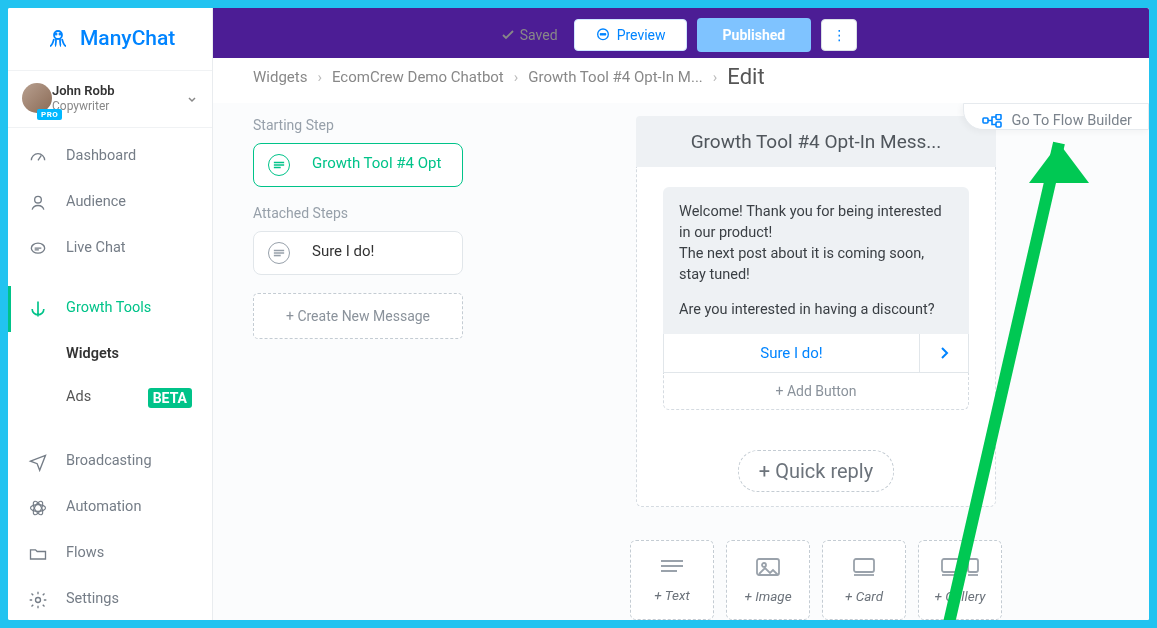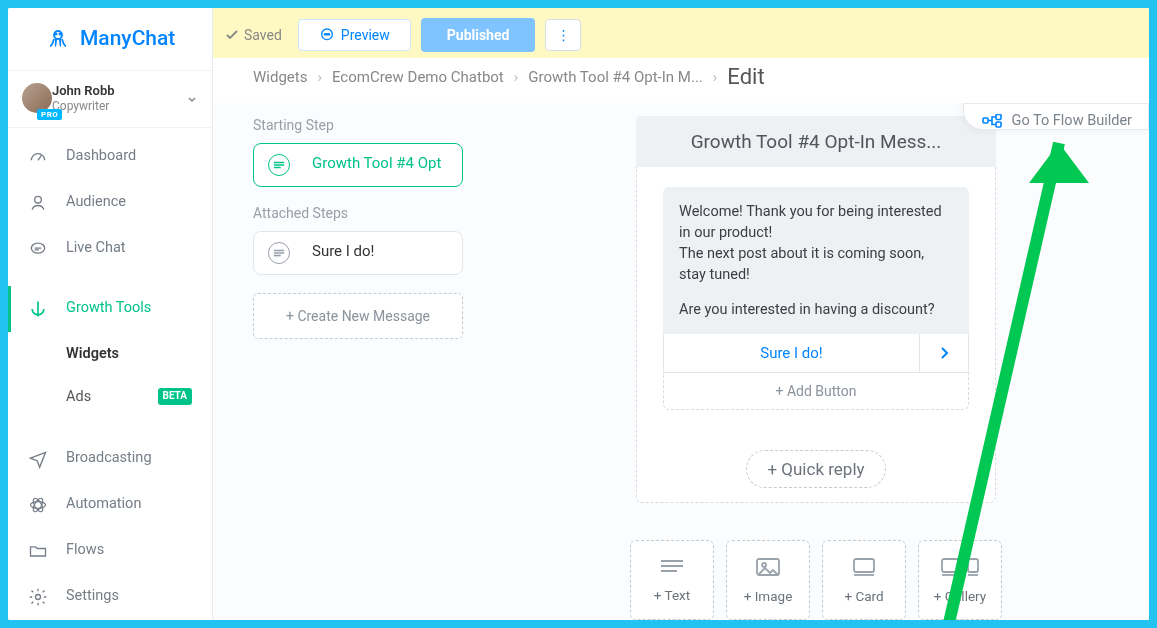--- a/index.html
+++ b/index.html
@@ -16,24 +16,24 @@
   .user-role { font-size: 12px; color: #888; }
   .pro-badge { position:absolute; left:29px; bottom:7px; background:#00b8ff; color:#fff; font-size:8px; font-weight:700; letter-spacing:0.5px; padding:1px 4px; border-radius:2px; }
   .user-chevron { position:absolute; right:14px; top:50%; transform:translateY(-50%); color:#888; }
   .nav { flex:1; overflow:auto; padding-top: 6px; }
   .nav-item { display:flex; gap:18px; padding: 13px 20px; color:#757d87; font-size:14.5px; cursor:pointer; position:relative;}
   .nav-item.active { color:#00c389; }
   .nav-item.active::before { content:""; position:absolute; left:0; top:0; bottom:0; width:3px; background:#00c389; }
   .nav-item.sub { padding-left: 58px; color:#333; font-weight:600; }
   .nav-item.sub.light { color:#555; font-weight:400;}
   .nav-icon { width:20px; height:20px; display:flex; align-items:center; justify-content:center; color:inherit; }
-  .beta { background:#00c389; color:#fff; font-size:10px; font-weight:700; padding:2px 5px; border-radius:3px; margin-left:auto;}
+  .beta { background:#00c389; color:#fff; font-size:14px; font-weight:700; padding:2px 5px; border-radius:3px; margin-left:auto;}
   
   .main { flex:1; display:flex; flex-direction:column; background:#fbfcfd; position:relative; }
-  .topbar { display:flex; align-items:center; justify-content:flex-start; gap:10px; padding: 10px 16px 6px 12px; background:#fef9c3; }
+  .topbar { display:flex; align-items:center; justify-content:center; gap:10px; padding: 10px 16px 6px 12px; background:#4c1d95; }
   .saved { color:#888; font-size:14px; display:flex; align-items:center; gap:5px; margin-right:6px;}
   .btn { border:1px solid #d9dfe5; background:#fff; padding:7px 20px; border-radius:4px; font-size:14px; cursor:pointer; display:flex; align-items:center; gap:6px;}
   .btn.preview { color:#0084ff; border-color:#cfe6ff;}
   .btn.published { background:#7fc3ff; color:#fff; border:none; padding:9px 26px;font-weight:bold; }
   .btn.more { padding: 7px 10px; color:#0084ff;}
   
   .crumbs { display:flex; align-items:center; gap:10px; padding: 6px 12px 14px 40px; background:#fff; font-size:15px; color:#888; flex-wrap:wrap;}
   .crumb { color:#888; cursor:pointer; }
   .crumb-sep { color:#bbb; }
   .crumb-current { color:#555; font-size:22px; }
@@ -48,24 +48,24 @@
   .dashed-btn { border:1px dashed #c4ccd3; border-radius:5px; padding:14px; text-align:center; color:#8a929b; font-size:14px; cursor:pointer; background:#fff;}
   
   .col-editor { flex:1; display:flex; flex-direction:column; align-items:center; padding-top:13px; position:relative;}
   .editor-title { width:360px; text-align:center; font-size:19px; color:#50565c; background:#eef1f4; padding:14px 10px; border-radius:4px 4px 0 0;}
   .editor-body { width:360px; background:#fff; border:1px dashed #d5dbe1; border-top:none; border-radius: 0 0 6px 6px; padding: 20px 26px 14px 26px; display:flex; flex-direction:column; align-items:center;}
   .bubble { background:#eef1f4; border-radius:6px 6px 0 0; padding:14px 16px; font-size:14.5px; color:#3a3f44; line-height:1.45; width:100%;}
   .bubble-btn-row { display:flex; width:100%; border:1px solid #e1e6ea; border-top:none;}
   .bubble-btn { flex:1; text-align:center; padding:10px; color:#0084ff; font-size:15px; cursor:pointer; border-right:1px solid #e1e6ea;}
   .bubble-arrow { width:48px; display:flex; align-items:center; justify-content:center; color:#0084ff; cursor:pointer;}
   .add-btn-row { width:100%; border:1px dashed #d5dbe1; border-top:none; text-align:center; padding:10px; color:#8a929b; font-size:14px; border-radius:0 0 6px 6px; cursor:pointer;}
-  .quick-reply { margin-top:40px; border:1px dashed #c4ccd3; border-radius:20px; padding:8px 20px; color:#6c737b; font-size:17px; cursor:pointer;}
+  .quick-reply { margin-top:40px; border:1px dashed #c4ccd3; border-radius:20px; padding:8px 20px; color:#6c737b; font-size:20px; cursor:pointer;}
   
   .picker-row { position:absolute; bottom:0; left:50%; transform:translateX(-50%); display:flex; gap:12px;}
-  .picker { width:84px; height:80px; border:1px dashed #c4ccd3; border-radius:6px; display:flex; flex-direction:column; align-items:center; justify-content:center; gap:8px; color:#6c737b; font-size:13.5px; cursor:pointer; background:#fff;}
+  .picker { width:84px; height:80px; border:1px dashed #c4ccd3; border-radius:6px; display:flex; flex-direction:column; align-items:center; justify-content:center; gap:8px; color:#6c737b; font-size:13.5px; cursor:pointer; background:#fff;font-style:italic;}
   .picker-ico { color:#9aa2ab; }
   
   .flow-btn { position:absolute; right:0; top:0; background:#fff; border:1px solid #e6eaee; border-radius: 0 0 0 20px; box-shadow: -2px 2px 6px rgba(0,0,0,0.04); padding: 8px 16px 0 18px; display:flex; align-items:center; gap:10px; color:#7b838c; font-size:14.5px; cursor:pointer;}
   .flow-ico { color:#0084ff; }
   
   .annotation-arrow { position:absolute; pointer-events:none; }
 </style>
 </head>
 <body>
 

